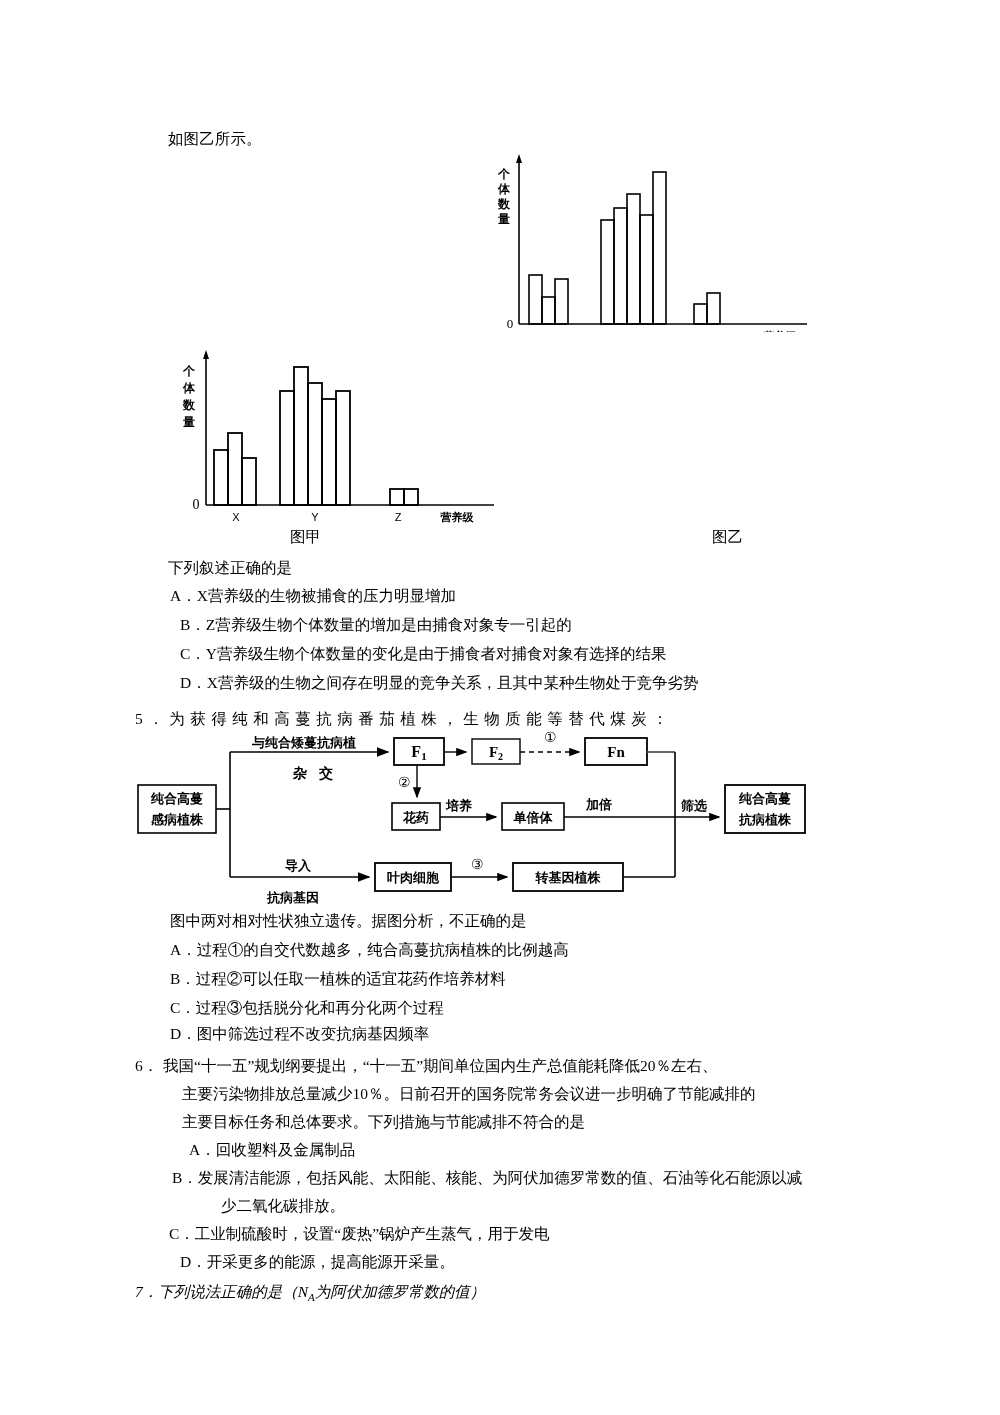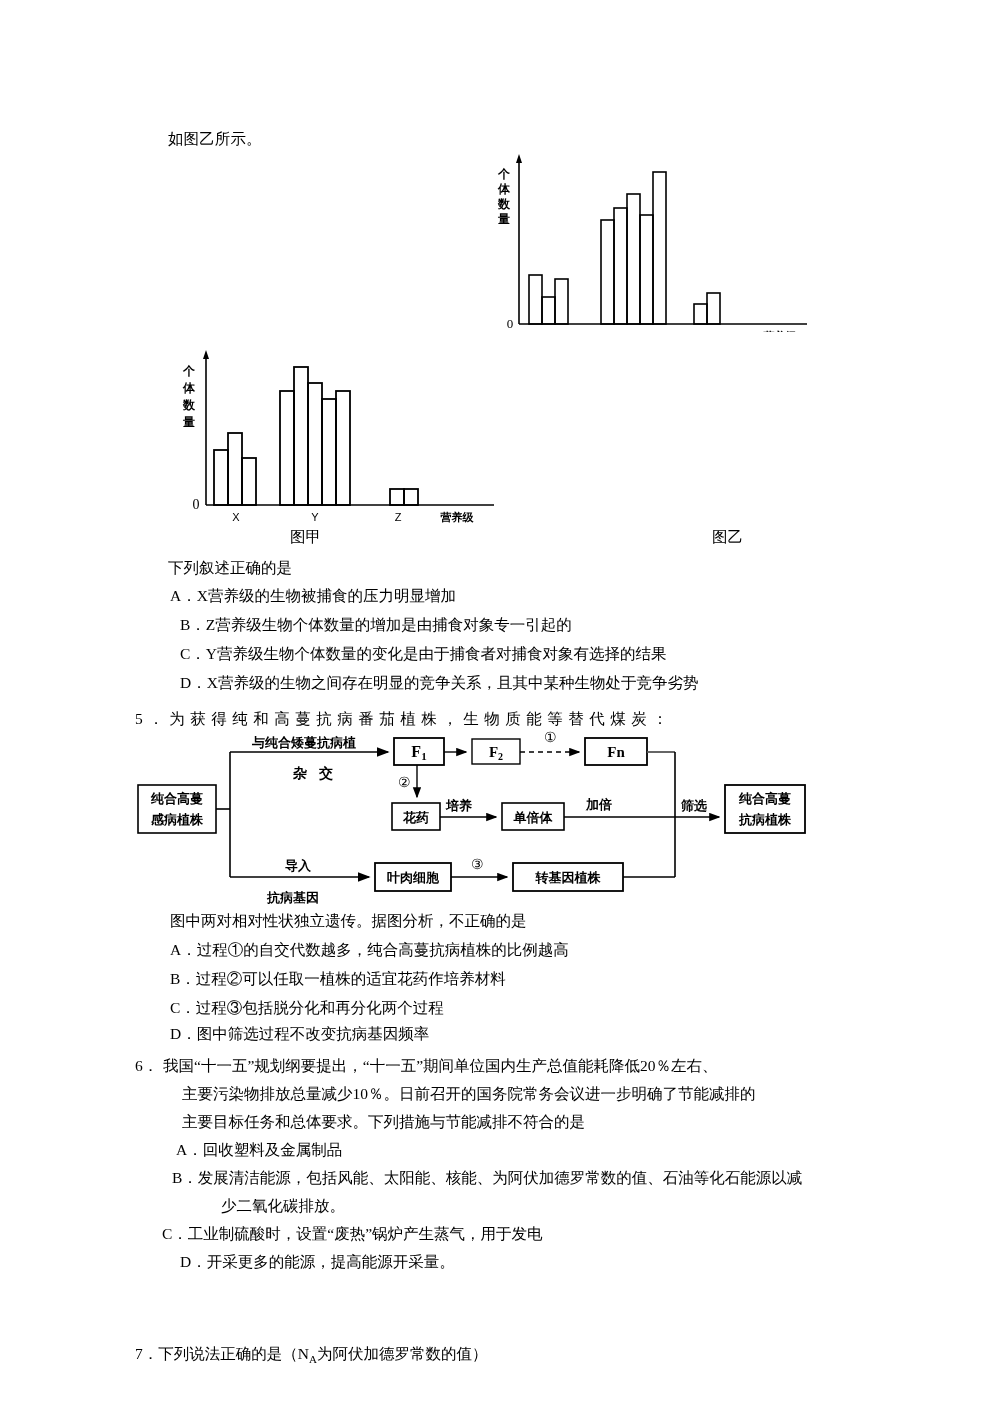--- a/index.html
+++ b/index.html
@@ -256,21 +256,21 @@
   <div class="para" style="left:170px; top:908px;">图中两对相对性状独立遗传。据图分析，不正确的是</div>
   <div class="para" style="left:170px; top:937px;text-align:center;">A．过程①的自交代数越多，纯合高蔓抗病植株的比例越高</div>
   <div class="para" style="left:170px; top:966px;">B．过程②可以任取一植株的适宜花药作培养材料</div>
   <div class="para" style="left:170px; top:995px;">C．过程③包括脱分化和再分化两个过程</div>
   <div class="para" style="left:170px; top:1021px;">D．图中筛选过程不改变抗病基因频率</div>
 
   <div class="para" style="left:135px; top:1053px;">6．</div>
   <div class="para" style="left:163px; top:1053px;">我国“十一五”规划纲要提出，“十一五”期间单位国内生产总值能耗降低20％左右、</div>
   <div class="para" style="left:182px; top:1081px;">主要污染物排放总量减少10％。日前召开的国务院常务会议进一步明确了节能减排的</div>
   <div class="para" style="left:182px; top:1109px;">主要目标任务和总体要求。下列措施与节能减排不符合的是</div>
-  <div class="para" style="left:176px; top:1137px;">A．回收塑料及金属制品</div>
+  <div class="para" style="left:189px; top:1137px;">A．回收塑料及金属制品</div>
   <div class="para" style="left:172px; top:1165px;">B．发展清洁能源，包括风能、太阳能、核能、为阿伏加德罗常数的值、石油等化石能源以减</div>
   <div class="para" style="left:194px; top:1193px;margin-left:27px;">少二氧化碳排放。</div>
-  <div class="para" style="left:162px; top:1221px;">C．工业制硫酸时，设置“废热”锅炉产生蒸气，用于发电</div>
+  <div class="para" style="left:169px; top:1221px;">C．工业制硫酸时，设置“废热”锅炉产生蒸气，用于发电</div>
   <div class="para" style="left:180px; top:1249px;">D．开采更多的能源，提高能源开采量。</div>
 
-  <div class="para" style="left:135px; top:1341px;"><span>7．</span><span>下列说法正确的是（N</span><span class="sub">A</span><span>为阿伏加德罗常数的值）</span></div>
+  <div class="para" style="left:135px; top:1279px;font-style:italic;"><span>7．</span><span>下列说法正确的是（N</span><span class="sub">A</span><span>为阿伏加德罗常数的值）</span></div>
 
 </div>
 
 </body></html>

